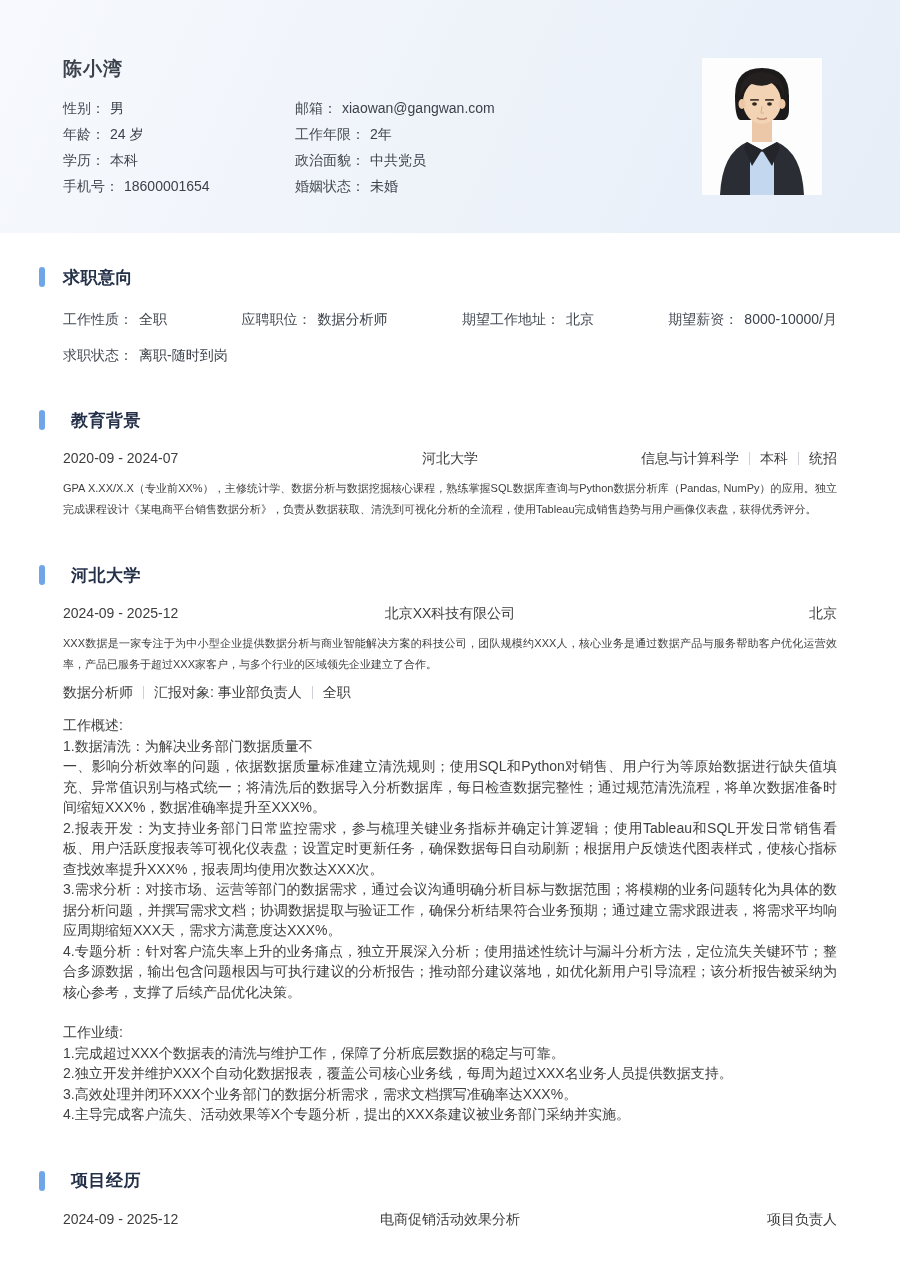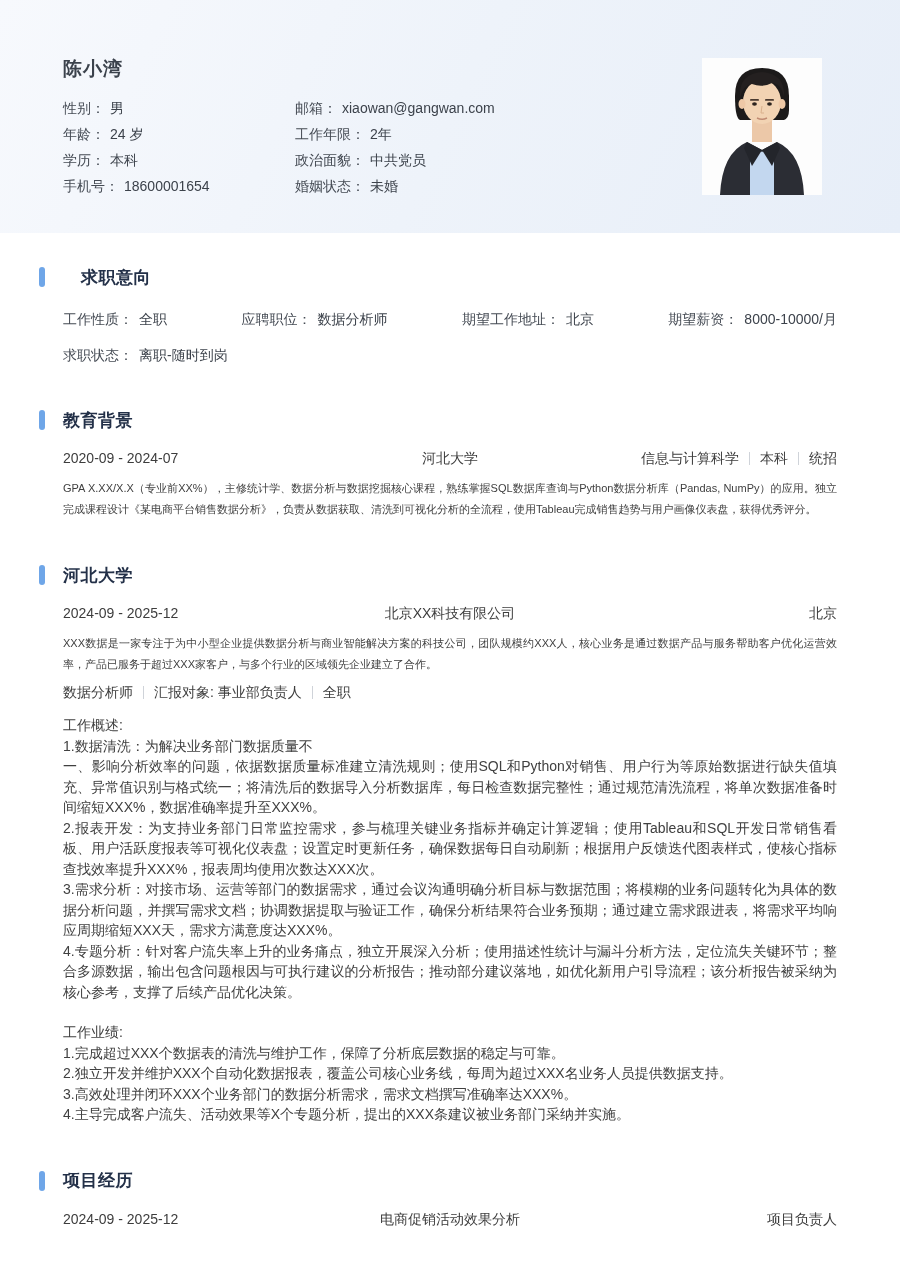--- a/index.html
+++ b/index.html
@@ -32,22 +32,22 @@
     overflow: hidden; background: #ffffff;
   }
   .photo svg { display: block; }
 
   
   main { padding: 0 63px; }
   .sec-title { display: flex; align-items: center; height: 22px; margin-left: -24px; }
   .sec-bar { width: 6px; height: 20px; border-radius: 3px; background: #6fa6e8; margin-right: 18px; flex: none; }
   .sec-title h2 { font-size: 17px; font-weight: bold; color: #233048; letter-spacing: 0.5px; }
 
-  .mt-first { margin-top: 33px; gap: 18px; }
-  .mt-sec   { margin-top: 45px; }
+  .mt-first { margin-top: 33px; }
+  .mt-sec   { margin-top: 45px; gap: 8px; }
 
   .ji-row { display: flex; justify-content: space-between; margin-top: 23px; font-size: 14px; line-height: 17px; color: #3d434c; }
   .ji-row.second { justify-content: flex-start; margin-top: 19px; }
   .pair .lbl { color: #454b54; }
   .pair .val { margin-left: 6px; color: #3c424b; }
 
   .meta-row { display: flex; align-items: center; margin-top: 19px; font-size: 14px; line-height: 17px; color: #3d3d3d; }
   .meta-left { flex: 1; text-align: left; white-space: nowrap; }
   .meta-center { flex: 1.1; text-align: center; white-space: nowrap; }
   .meta-right { flex: 1; text-align: right; white-space: nowrap; display: flex; justify-content: flex-end; align-items: center; }

